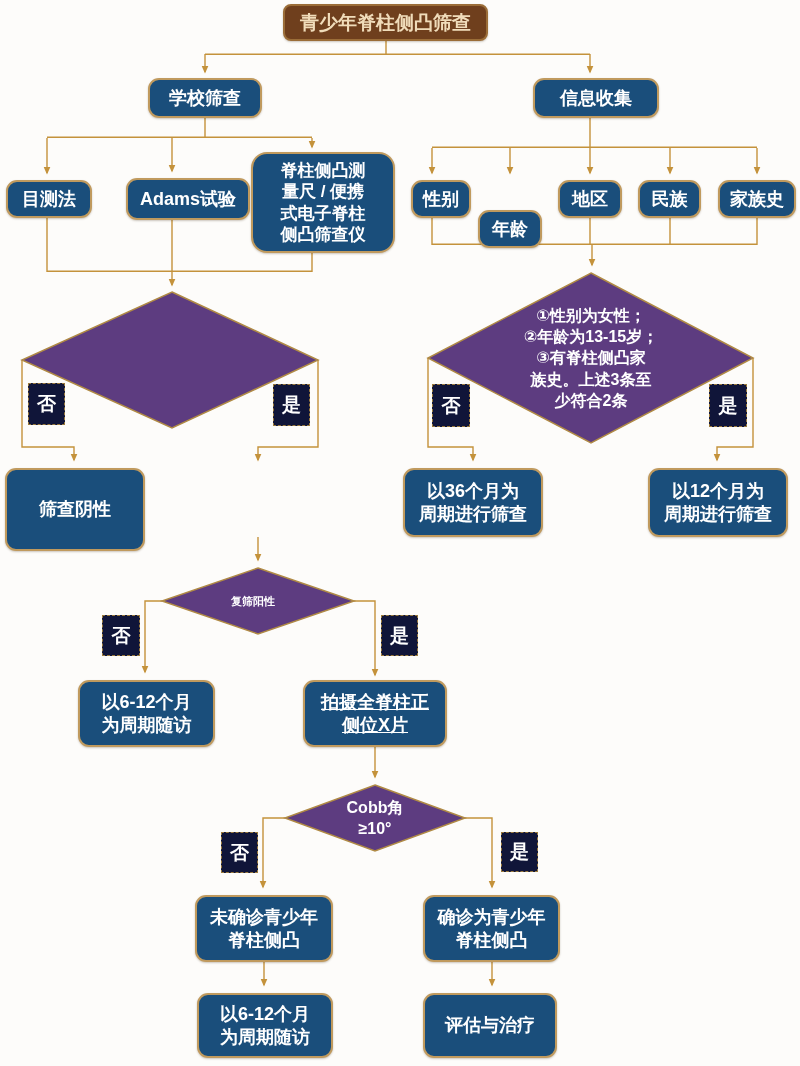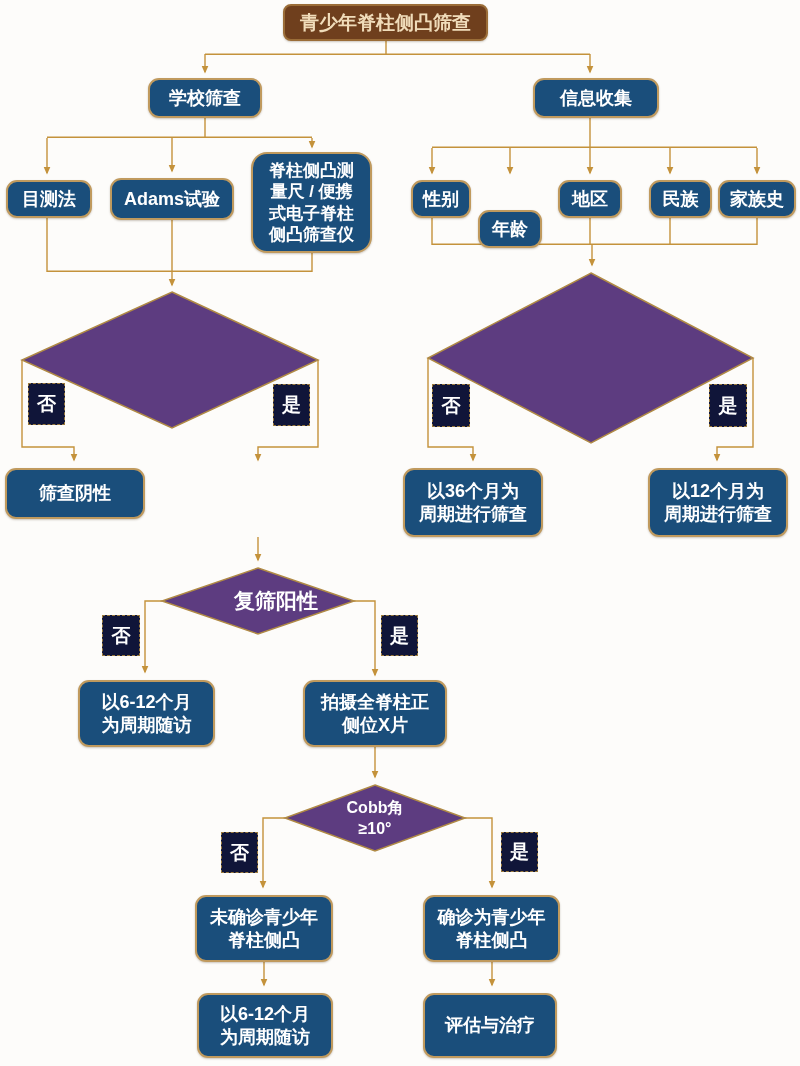--- a/index.html
+++ b/index.html
@@ -115,54 +115,59 @@
       <polygon points="375,785 465,818 375,851 285,818"></polygon>
     </g>
   </svg>
 
   <div class="node node--root" style="left:283px;top:4px;width:205px;height:37px;">青少年脊柱侧凸筛查</div>
 
   <div class="node" style="left:148px;top:78px;width:114px;height:40px;">学校筛查</div>
   <div class="node" style="left:533px;top:78px;width:126px;height:40px;">信息收集</div>
 
   <div class="node" style="left:6px;top:180px;width:86px;height:38px;">目测法</div>
-  <div class="node" style="left:110px;top:178px;width:124px;height:42px;">Adams试验</div>
-  <div class="node node--tall" style="left:251px;top:152px;width:121px;height:101px;">脊柱侧凸测
+  <div class="node" style="left:126px;top:178px;width:124px;height:42px;">Adams试验</div>
+  <div class="node node--tall" style="left:251px;top:152px;width:144px;height:101px;">脊柱侧凸测
 量尺 / 便携
 式电子脊柱
 侧凸筛查仪</div>
 
   <div class="node" style="left:403px;top:180px;width:60px;height:38px;margin-left:8px;">性别</div>
   <div class="node" style="left:478px;top:180px;width:64px;height:38px;margin-top:30px;">年龄</div>
   <div class="node" style="left:558px;top:180px;width:64px;height:38px;">地区</div>
-  <div class="node" style="left:638px;top:180px;width:63px;height:38px;margin-left:11px;">民族</div>
+  <div class="node" style="left:638px;top:180px;width:63px;height:38px;">民族</div>
   <div class="node" style="left:718px;top:180px;width:78px;height:38px;">家族史</div>
 
-  <div class="dtext" style="left:201px;top:588px;width:150px;height:26px;font-size:21px;">复筛阳性</div>
+  <div class="dtext" style="left:481px;top:298px;width:220px;height:120px;font-size:16px;">①性别为女性；
+②年龄为13-15岁；
+③有脊柱侧凸家
+族史。上述3条至
+少符合2条</div>
+  <div class="dtext" style="left:178px;top:588px;width:150px;height:26px;font-size:11px;">复筛阳性</div>
   <div class="dtext" style="left:315px;top:794px;width:120px;height:48px;font-size:16px;">Cobb角
 ≥10°</div>
 
   <div class="tag" style="left:28px;top:383px;width:37px;height:42px;">否</div>
   <div class="tag" style="left:273px;top:384px;width:37px;height:42px;">是</div>
   <div class="tag" style="left:432px;top:384px;width:38px;height:43px;">否</div>
   <div class="tag" style="left:709px;top:384px;width:38px;height:43px;">是</div>
   <div class="tag" style="left:102px;top:615px;width:38px;height:41px;">否</div>
   <div class="tag" style="left:381px;top:615px;width:37px;height:41px;">是</div>
   <div class="tag" style="left:221px;top:832px;width:37px;height:41px;">否</div>
   <div class="tag" style="left:501px;top:832px;width:37px;height:40px;">是</div>
 
-  <div class="node" style="left:5px;top:468px;width:140px;height:51px;">筛查阴性</div>
+  <div class="node" style="left:5px;top:468px;width:140px;height:83px;">筛查阴性</div>
   <div class="node" style="left:403px;top:468px;width:140px;height:69px;">以36个月为
 周期进行筛查</div>
   <div class="node" style="left:648px;top:468px;width:140px;height:69px;">以12个月为
 周期进行筛查</div>
 
   <div class="node" style="left:78px;top:680px;width:137px;height:67px;">以6-12个月
 为周期随访</div>
-  <div class="node" style="left:303px;top:680px;width:144px;height:67px;">拍摄全脊柱正
+  <div class="node" style="left:303px;top:680px;width:144px;height:67px;text-decoration:underline;">拍摄全脊柱正
 侧位X片</div>
 
   <div class="node" style="left:195px;top:895px;width:138px;height:67px;">未确诊青少年
 脊柱侧凸</div>
   <div class="node" style="left:423px;top:895px;width:137px;height:67px;">确诊为青少年
 脊柱侧凸</div>
 
   <div class="node" style="left:197px;top:993px;width:136px;height:65px;">以6-12个月
 为周期随访</div>
   <div class="node" style="left:423px;top:993px;width:134px;height:65px;">评估与治疗</div>

